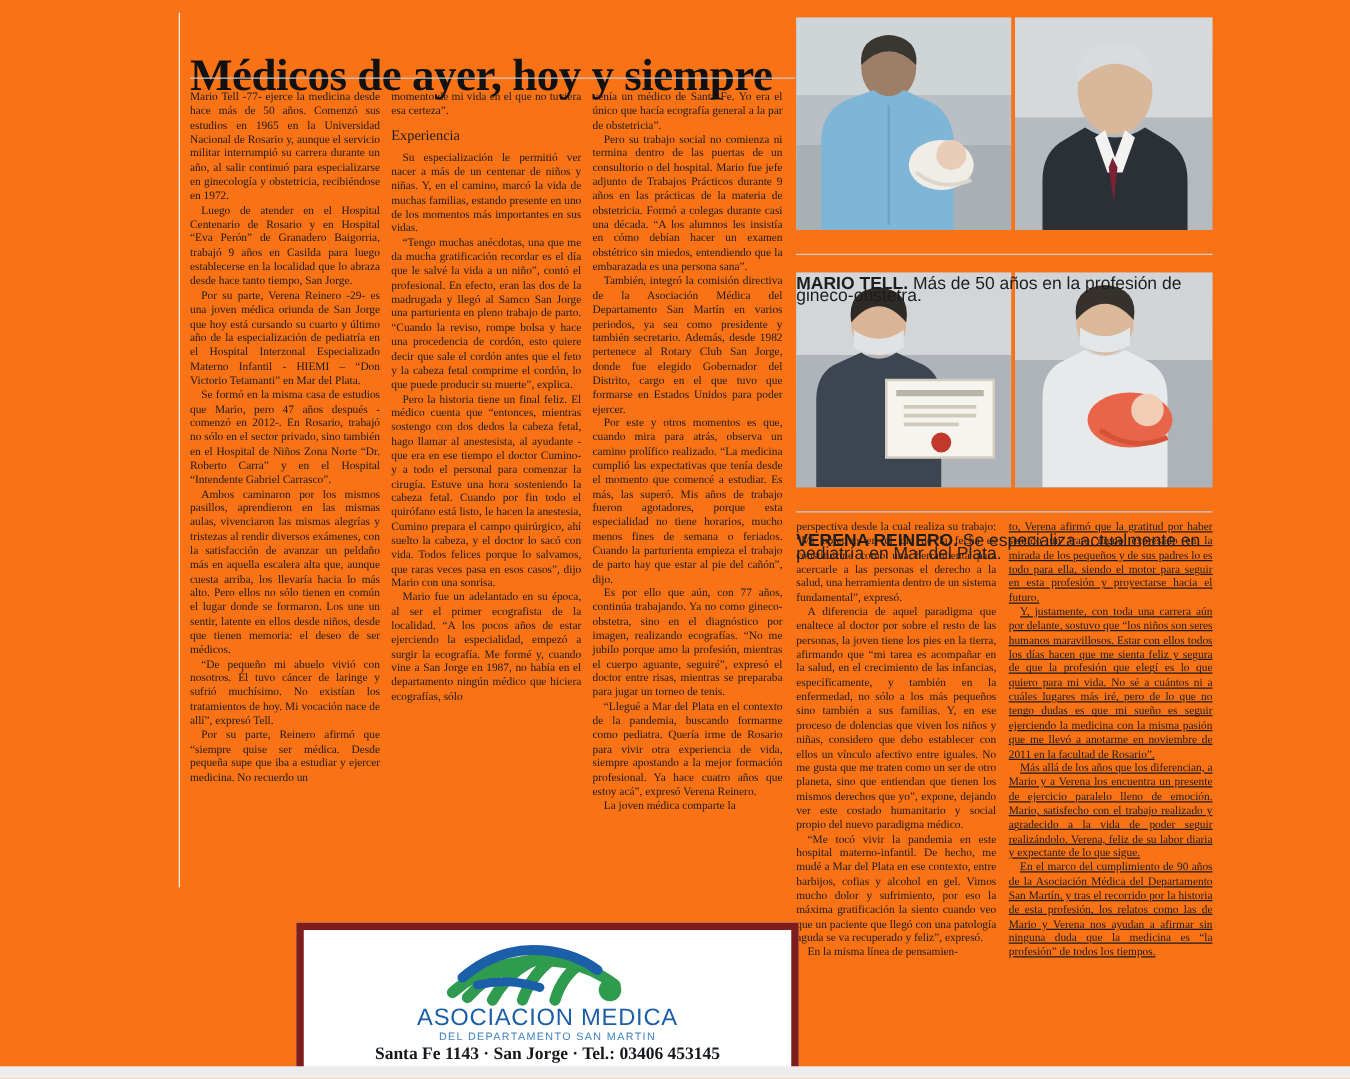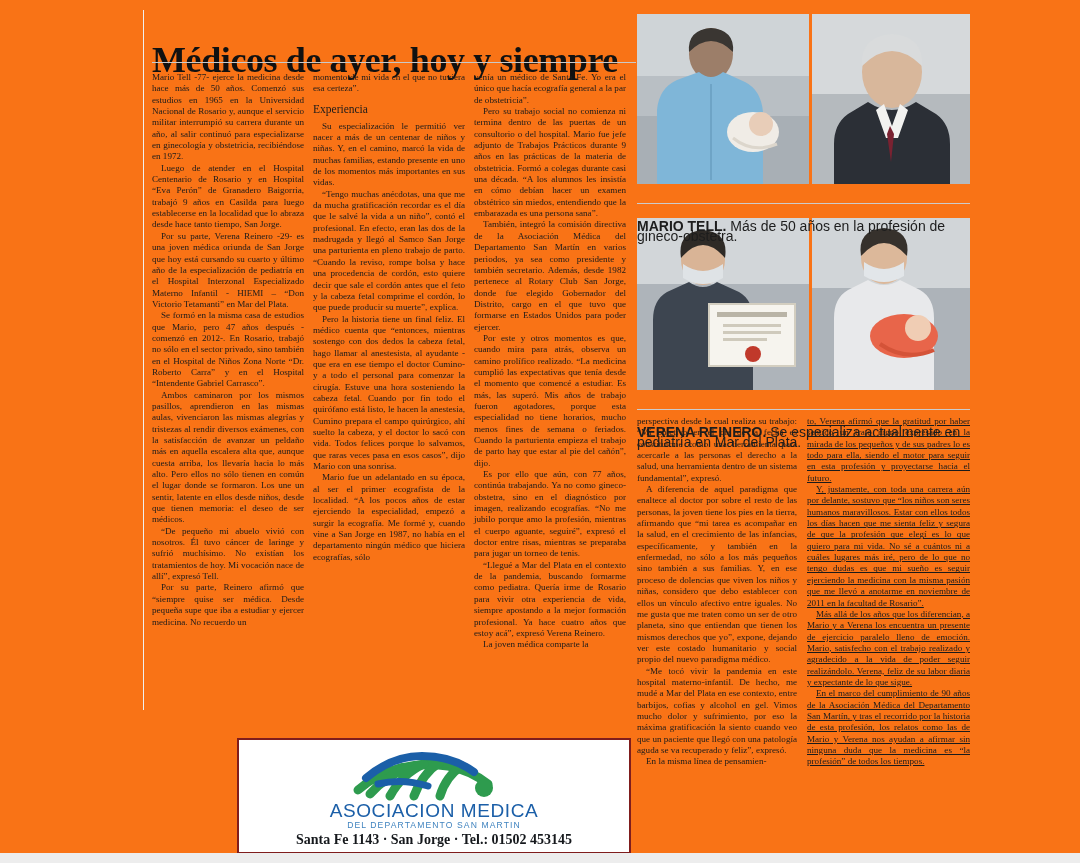--- a/index.html
+++ b/index.html
@@ -110,21 +110,21 @@
   #caprule2 { left: 637px; top: 409px; width: 333px; }
 
   
   #ad {
     position: absolute;
     left: 237px;
     top: 738px;
     width: 390px;
     height: 112px;
     background: #ffffff;
-    border: 2px solid #7f1d1d;
+    border: 6px solid #7f1d1d;
     text-align: center;
   }
   #ad-logo-wrap {
     position: absolute;
     left: 0; right: 0; top: 8px;
     height: 54px;
   }
   #ad-name {
     position: absolute;
     left: 0; right: 0; top: 60px;
@@ -290,17 +290,17 @@
         <path d="M46 48 q12 -22 34 -32" stroke="#2e9b4e" stroke-width="9" fill="none" stroke-linecap="round"></path>
         <path d="M70 48 q8 -22 26 -34" stroke="#2e9b4e" stroke-width="9" fill="none" stroke-linecap="round"></path>
         <path d="M96 48 q6 -20 22 -30" stroke="#2e9b4e" stroke-width="9" fill="none" stroke-linecap="round"></path>
         <path d="M22 30 q26 -22 56 -22 q30 0 52 16" stroke="#1b5fa8" stroke-width="8" fill="none" stroke-linecap="round"></path>
         <path d="M34 36 q24 -6 50 2" stroke="#1b5fa8" stroke-width="7" fill="none" stroke-linecap="round"></path>
         <circle cx="140" cy="40" r="9" fill="#2e9b4e"></circle>
       </svg>
     </div>
     <div id="ad-name">ASOCIACION MEDICA</div>
     <div id="ad-sub">DEL DEPARTAMENTO SAN MARTIN</div>
-    <div id="ad-contact">Santa Fe 1143 · San Jorge · Tel.: 01502 453145</div>
+    <div id="ad-contact">Santa Fe 1143 · San Jorge · Tel.: 03406 453145</div>
   </div>
 
   <div id="page-foot"></div>
 </div>
 
 </body></html>

